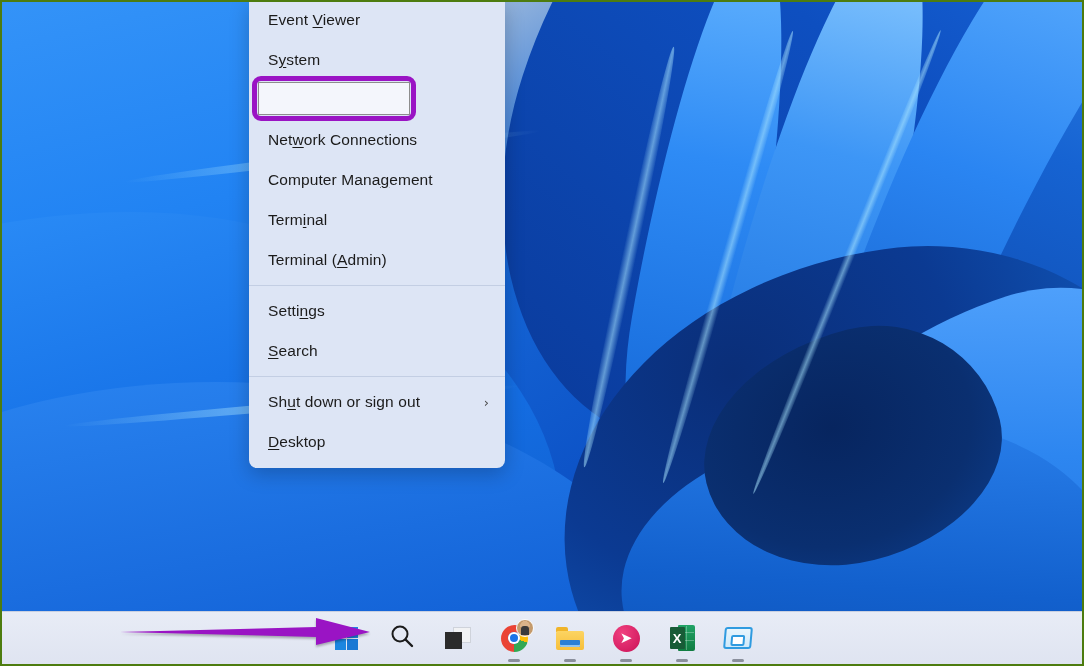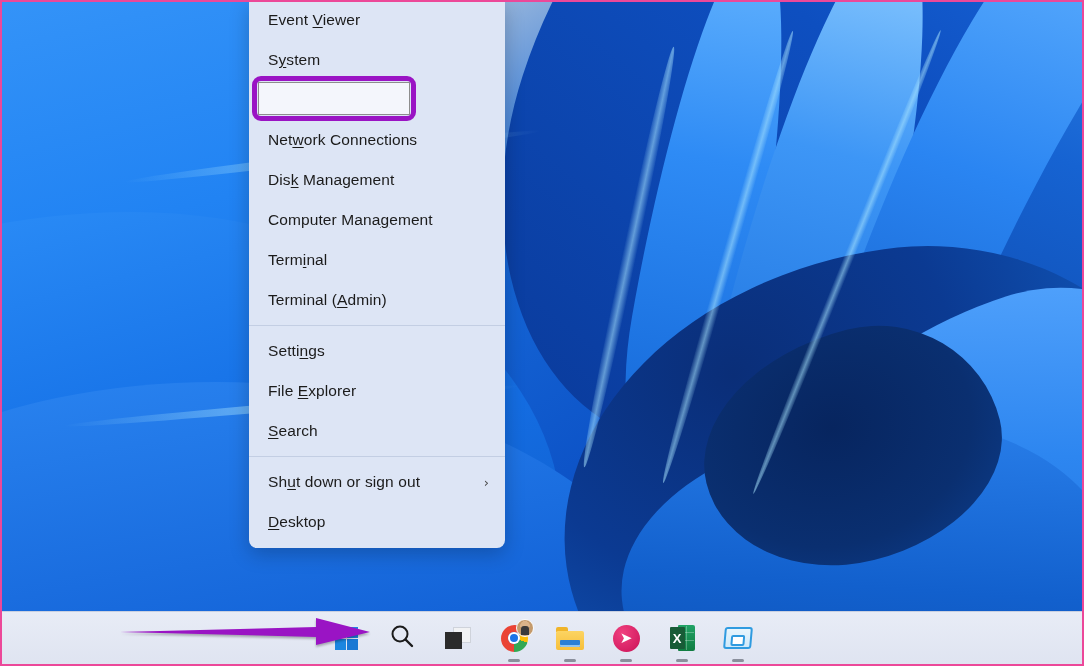--- a/index.html
+++ b/index.html
@@ -4,21 +4,21 @@
 <style>
   * { box-sizing: border-box; margin: 0; padding: 0; }
   html, body {
     width: 1084px; height: 666px;
     font-family: "Liberation Sans", sans-serif;
     overflow: hidden;
   }
   #screen {
     position: relative;
     width: 1084px; height: 666px;
-    border: 2px solid #ec4899;
+    border: 2px solid #4d7c0f;
     background: #dfe6f2;
     overflow: hidden;
   }
 
   
   #desktop {
     position: absolute; left: 0; top: 0;
     width: 1080px; height: 609px;
     background: linear-gradient(150deg, #cdd8e6 0%, #b9cadd 18%, #1668d8 42%, #0b4fc4 70%, #0a3ea8 100%);
     overflow: hidden;
@@ -281,37 +281,31 @@
       <div class="mi">
         <span class="lbl">S<u>y</u>stem</span>
       </div>
       <div class="mi">
         <span class="lbl">Device <u>M</u>anager</span>
       </div>
       <div class="mi">
         <span class="lbl">Net<u>w</u>ork Connections</span>
       </div>
       <div class="mi">
-        <span class="lbl">Dis<u>k</u> Management</span>
-      </div>
-      <div class="mi">
         <span class="lbl">Computer Mana<u>g</u>ement</span>
       </div>
       <div class="mi">
         <span class="lbl">Term<u>i</u>nal</span>
       </div>
       <div class="mi">
         <span class="lbl">Terminal (<u>A</u>dmin)</span>
       </div>
       <div class="sep"></div>
       <div class="mi">
         <span class="lbl">Setti<u>n</u>gs</span>
-      </div>
-      <div class="mi">
-        <span class="lbl">File <u>E</u>xplorer</span>
       </div>
       <div class="mi">
         <span class="lbl"><u>S</u>earch</span>
       </div>
       <div class="sep"></div>
       <div class="mi">
         <span class="lbl">Sh<u>u</u>t down or sign out</span>
         <span class="chev">›</span>
       </div>
       <div class="mi">

